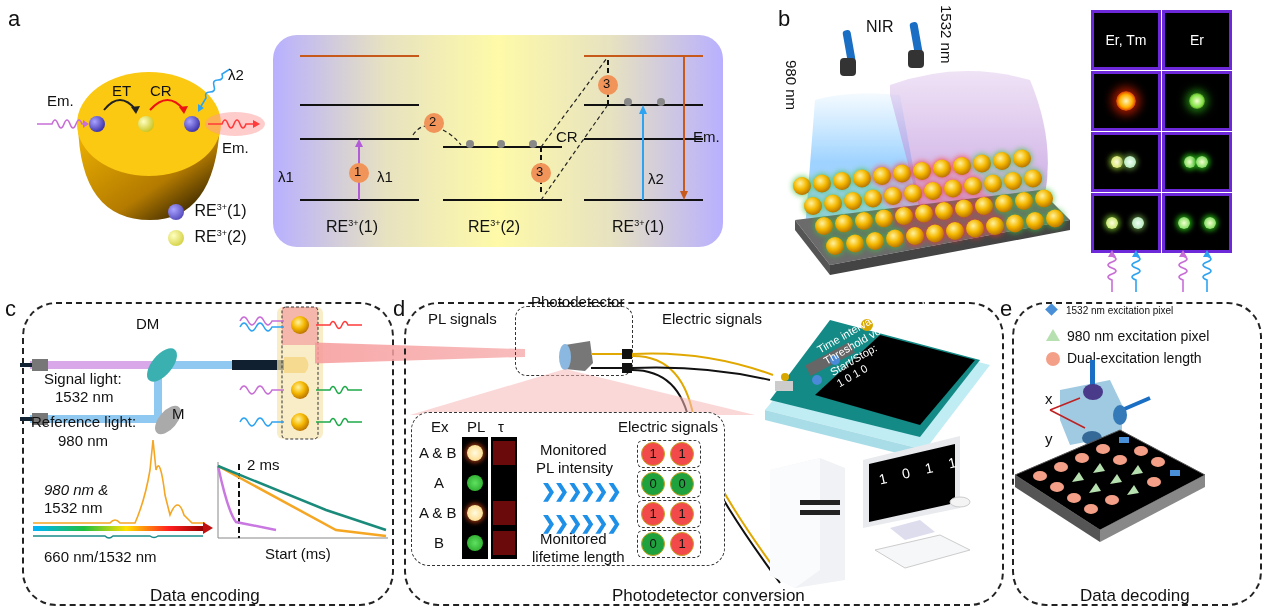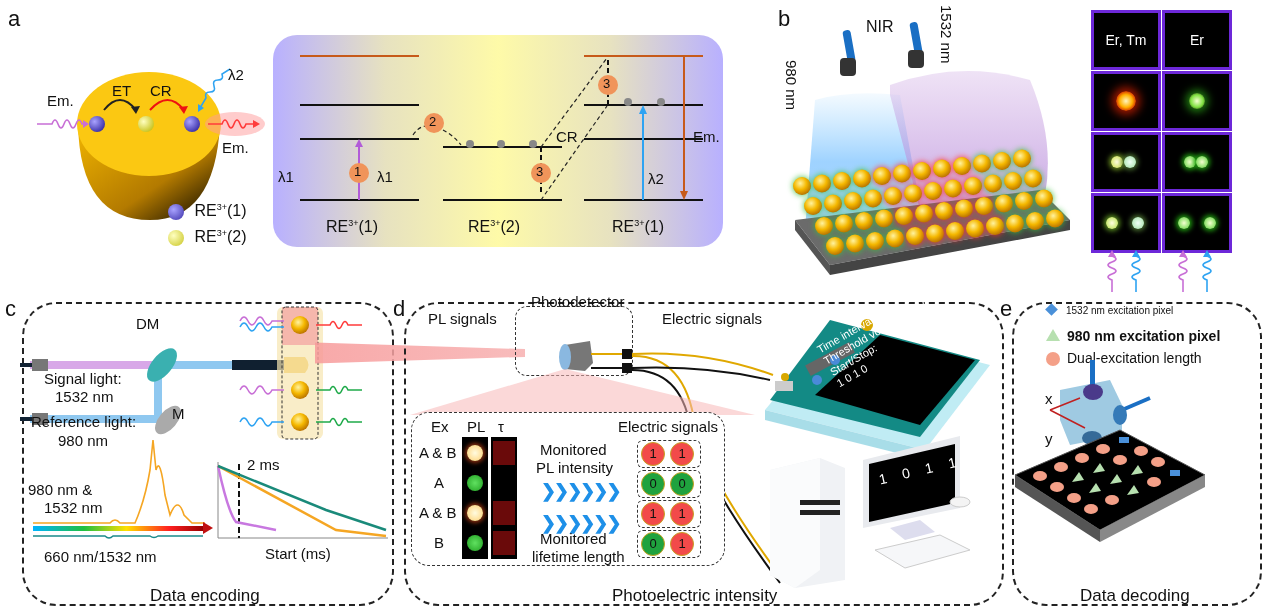--- a/index.html
+++ b/index.html
@@ -295,21 +295,21 @@
         <stop offset="0.55" stop-color="#ffe000"></stop>
         <stop offset="0.8" stop-color="#ff2020"></stop>
         <stop offset="1" stop-color="#900"></stop>
       </linearGradient>
     </defs>
   <path d="M3 83 L80 83 q5 -6 10 0 L105 83 Q115 60 120 30 L123 0 L126 30 Q130 15 135 55 L140 75 q8 -20 14 0 L162 83 L175 83" stroke="#f5a623" stroke-width="1.6" fill="none" transform="translate(0,-20)"></path>
   <rect x="3" y="66" width="170" height="5" fill="url(#rainbow)"></rect>
   <polygon points="173,62 183,68 173,74" fill="#c01010"></polygon>
   <path d="M3 76 L75 76 q4 4 8 0 L120 76 q4 3 8 0 L173 76" stroke="#1a8a8a" stroke-width="1.4" fill="none"></path>
 </svg>
-<div class="lbl" style="left:28px;top:481px;">980 nm &amp;</div>
+<div class="lbl" style="left:44px;top:481px;font-style:italic;">980 nm &amp;</div>
 <div class="lbl" style="left:44px;top:499px;">1532 nm</div>
 <div class="lbl" style="left:44px;top:548px;">660 nm/1532 nm</div>
 
 <svg width="180" height="80" style="left:216px;top:462px;">
   <line x1="2" y1="0" x2="2" y2="76" stroke="#888" stroke-width="1"></line>
   <line x1="2" y1="76" x2="172" y2="76" stroke="#888" stroke-width="1"></line>
   <line x1="23" y1="2" x2="23" y2="76" stroke="#111" stroke-width="2" stroke-dasharray="6,3"></line>
   <path d="M2 4 Q12 50 20 60 L60 68" stroke="#c878e0" stroke-width="2.5" fill="none"></path>
   <path d="M2 4 L120 68 L170 74" stroke="#f5a623" stroke-width="2.5" fill="none"></path>
   <path d="M2 4 L110 48 L170 68" stroke="#1a8a7a" stroke-width="2.5" fill="none"></path>
@@ -400,28 +400,28 @@
   <polygon points="5,30 55,18 55,130 30,148 5,135" fill="#fafbfc"></polygon>
   <rect x="35" y="60" width="40" height="5" fill="#222"></rect>
     <rect x="35" y="70" width="40" height="5" fill="#222"></rect>
   <polygon points="98,20 195,-4 195,68 98,88" fill="#e8eaee"></polygon>
   <polygon points="104,24 190,4 190,63 104,82" fill="#000"></polygon>
   <polygon points="125,88 155,80 170,92 140,100" fill="#dde"></polygon>
   <polygon points="110,110 175,95 205,110 140,128" fill="#f6f7f9" stroke="#ccc"></polygon>
   <ellipse cx="195" cy="62" rx="10" ry="5" fill="#f4f4f4" stroke="#ccc"></ellipse>
 </svg>
 <div class="abs" style="left:878px;top:462px;color:#fff;font-size:14px;letter-spacing:6px;transform:rotate(-13deg);white-space:nowrap;">1 0 1 1</div>
-<div class="cap" style="left:612px;top:586px;">Photoelectric intensity</div>
+<div class="cap" style="left:612px;top:586px;">Photodetector conversion</div>
 
 <div class="plab" style="left:1000px;top:296px;">e</div>
 <div class="dashbox" style="left:1012px;top:302px;width:246px;height:300px;"></div>
 <div class="abs" style="left:1047px;top:305px;font-size:10px;white-space:nowrap;">
   <span style="display:inline-block;width:9px;height:9px;background:#4a90d9;transform:rotate(45deg);margin-right:10px;"></span><span>1532 nm excitation pixel</span>
 </div>
-<div class="abs" style="left:1046px;top:328px;font-size:14px;white-space:nowrap;font-weight:bold;">
+<div class="abs" style="left:1046px;top:328px;font-size:14px;white-space:nowrap;">
   <span style="display:inline-block;width:0;height:0;border-left:7px solid transparent;border-right:7px solid transparent;border-bottom:12px solid #b7e0b0;margin-right:7px;"></span><span>980 nm excitation pixel</span>
 </div>
 <div class="abs" style="left:1046px;top:350px;font-size:14px;white-space:nowrap;">
   <span style="display:inline-block;width:14px;height:14px;border-radius:50%;background:#f4a088;vertical-align:middle;margin-right:7px;"></span><span>Dual-excitation length</span>
 </div>
 <svg width="240" height="220" style="left:1010px;top:370px;">
   <polygon points="50,20 100,10 112,35 112,65 60,75 50,50" fill="#7fb8d8" opacity="0.75"></polygon>
   <rect x="80" y="-10" width="5" height="25" fill="#1a6fc4"></rect>
   <ellipse cx="83" cy="22" rx="10" ry="8" fill="#4a3a8a"></ellipse>
   <line x1="112" y1="40" x2="140" y2="28" stroke="#1a6fc4" stroke-width="4"></line>

